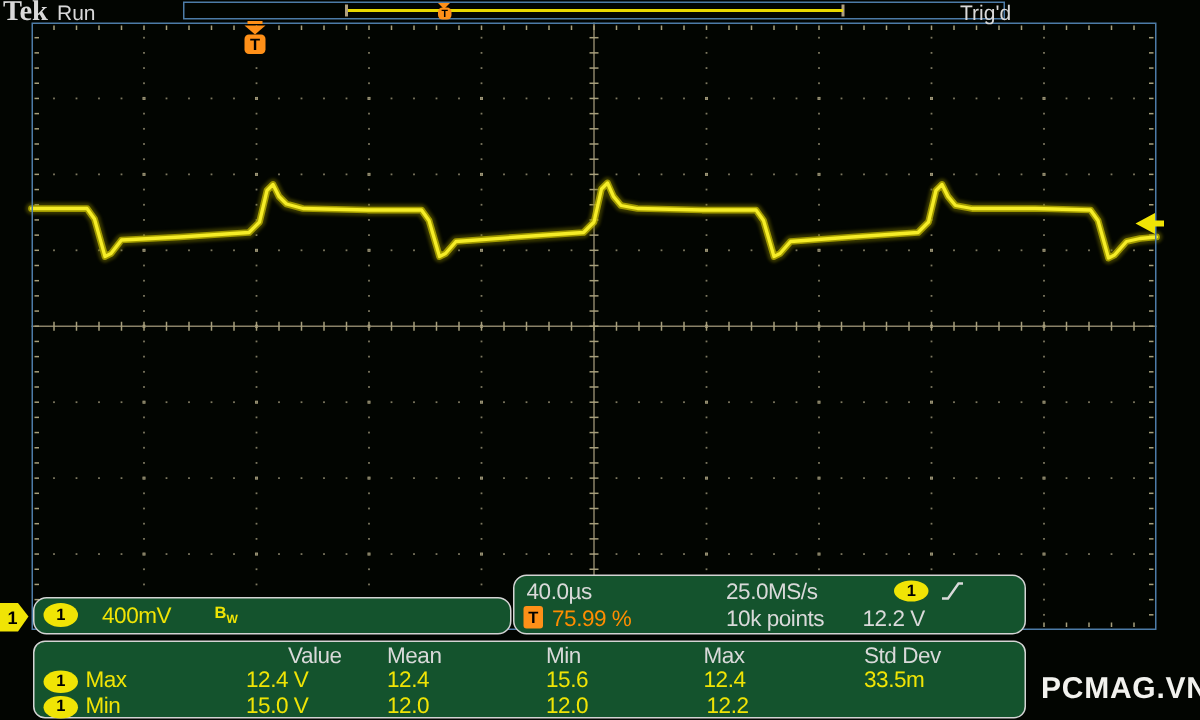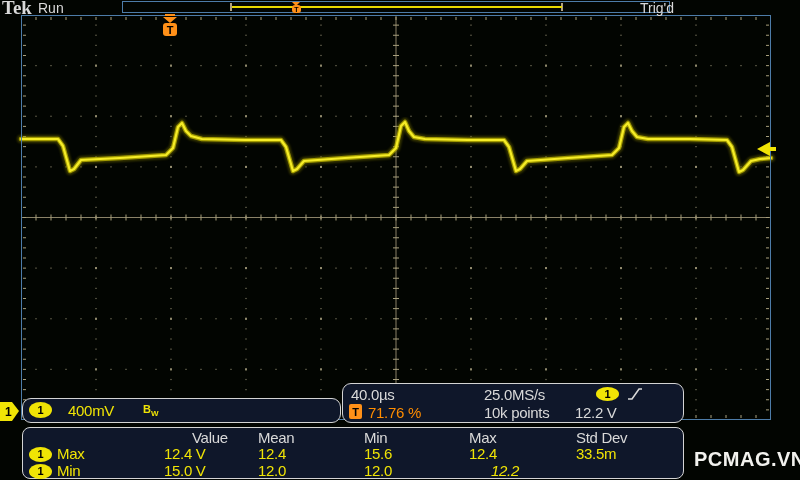--- a/index.html
+++ b/index.html
@@ -6,21 +6,21 @@
   #screen{position:relative;width:800px;height:480px;background:#020501;overflow:hidden;
           font-family:"Liberation Sans","DejaVu Sans",sans-serif;color:#d9d9d9;}
   .abs{position:absolute;}
   .w{color:#d9d9d9;}
   .y{color:#f0e405;}
   .o{color:#ff8d00;}
   .t15{font-size:15px;letter-spacing:-0.3px;white-space:nowrap;}
   .t14{font-size:14px;white-space:nowrap;}
   .badge{display:flex;align-items:center;justify-content:center;background:#f0e405;
          border-radius:50%;color:#000;font-weight:bold;font-size:11px;line-height:1;}
-  .rbox{border:1.5px solid #d4d4d4;border-radius:9px;background:#0f172a;box-sizing:border-box;}
+  .rbox{border:1.5px solid #d4d4d4;border-radius:9px;background:#14532d;box-sizing:border-box;}
   .tek{font-family:"Liberation Serif","DejaVu Serif",serif;font-weight:bold;font-size:19px;}
   .tri-down{width:0;height:0;border-left:7px solid transparent;border-right:7px solid transparent;
             border-top:6px solid #ff9018;}
   .tri-down-sm{width:0;height:0;border-left:4px solid transparent;border-right:4px solid transparent;
             border-top:4px solid #ff9018;}
   .tbadge{background:#ff9018;color:#000;font-weight:bold;display:flex;align-items:center;
           justify-content:center;border-radius:3px;}
   svg{display:block;}
 </style>
 </head>
@@ -948,21 +948,21 @@
   </div>
 
   <div class="abs rbox" style="left:342px;top:383px;width:342px;height:40px;">
     <span class="abs t15 w" style="left:8px;top:2px;">40.0µs</span>
     <span class="abs t15 w" style="left:141px;top:2px;">25.0MS/s</span>
     <div class="badge abs" style="left:253px;top:3px;width:23px;height:14px;">1</div>
     <svg class="abs" style="left:284px;top:2px;" width="16" height="16">
       <path d="M1 13 h4 l7 -10 h3" stroke="#d9d9d9" stroke-width="1.6" fill="none"></path>
     </svg>
     <div class="abs tbadge" style="left:6px;top:20px;width:13px;height:15px;font-size:11px;border-radius:2px;">T</div>
-    <span class="abs t15 o" style="left:25px;top:20px;">71.76 %</span>
+    <span class="abs t15 o" style="left:25px;top:20px;">75.99 %</span>
     <span class="abs t15 w" style="left:141px;top:20px;">10k points</span>
     <span class="abs t15 w" style="left:232px;top:20px;">12.2 V</span>
   </div>
 
   <div class="abs rbox" style="left:22px;top:427px;width:662px;height:52px;border-radius:8px;">
     <span class="abs t15 w" style="left:141px;top:1px;margin-left:28px;">Value</span>
     <span class="abs t15 w" style="left:235px;top:1px;">Mean</span>
     <span class="abs t15 w" style="left:341px;top:1px;">Min</span>
     <span class="abs t15 w" style="left:446px;top:1px;">Max</span>
     <span class="abs t15 w" style="left:553px;top:1px;">Std Dev</span>
@@ -976,20 +976,20 @@
       <span class="abs t15 y" style="left:446px;top:17px;">12.4</span>
       <span class="abs t15 y" style="left:553px;top:17px;">33.5m</span>
     </div>
 
     <div>
       <div class="badge abs" style="left:6px;top:36px;width:23px;height:15px;">1</div>
       <span class="abs t15 y" style="left:34px;top:34px;">Min</span>
       <span class="abs t15 y" style="left:141px;top:34px;">15.0 V</span>
       <span class="abs t15 y" style="left:235px;top:34px;">12.0</span>
       <span class="abs t15 y" style="left:341px;top:34px;">12.0</span>
-      <span class="abs t15 y" style="left:468px;top:34px;font-style:italic;">12.2</span>
+      <span class="abs t15 y" style="left:448px;top:34px;">12.2</span>
       <span class="abs t15 y" style="left:553px;top:50px;">61.0m</span>
     </div>
   </div>
 
   <span class="abs" style="left:694px;top:448px;font-size:20px;font-weight:bold;color:#f2f2ee;letter-spacing:0.5px;">PCMAG.VN</span>
 
 </div>
 
 </body></html>

